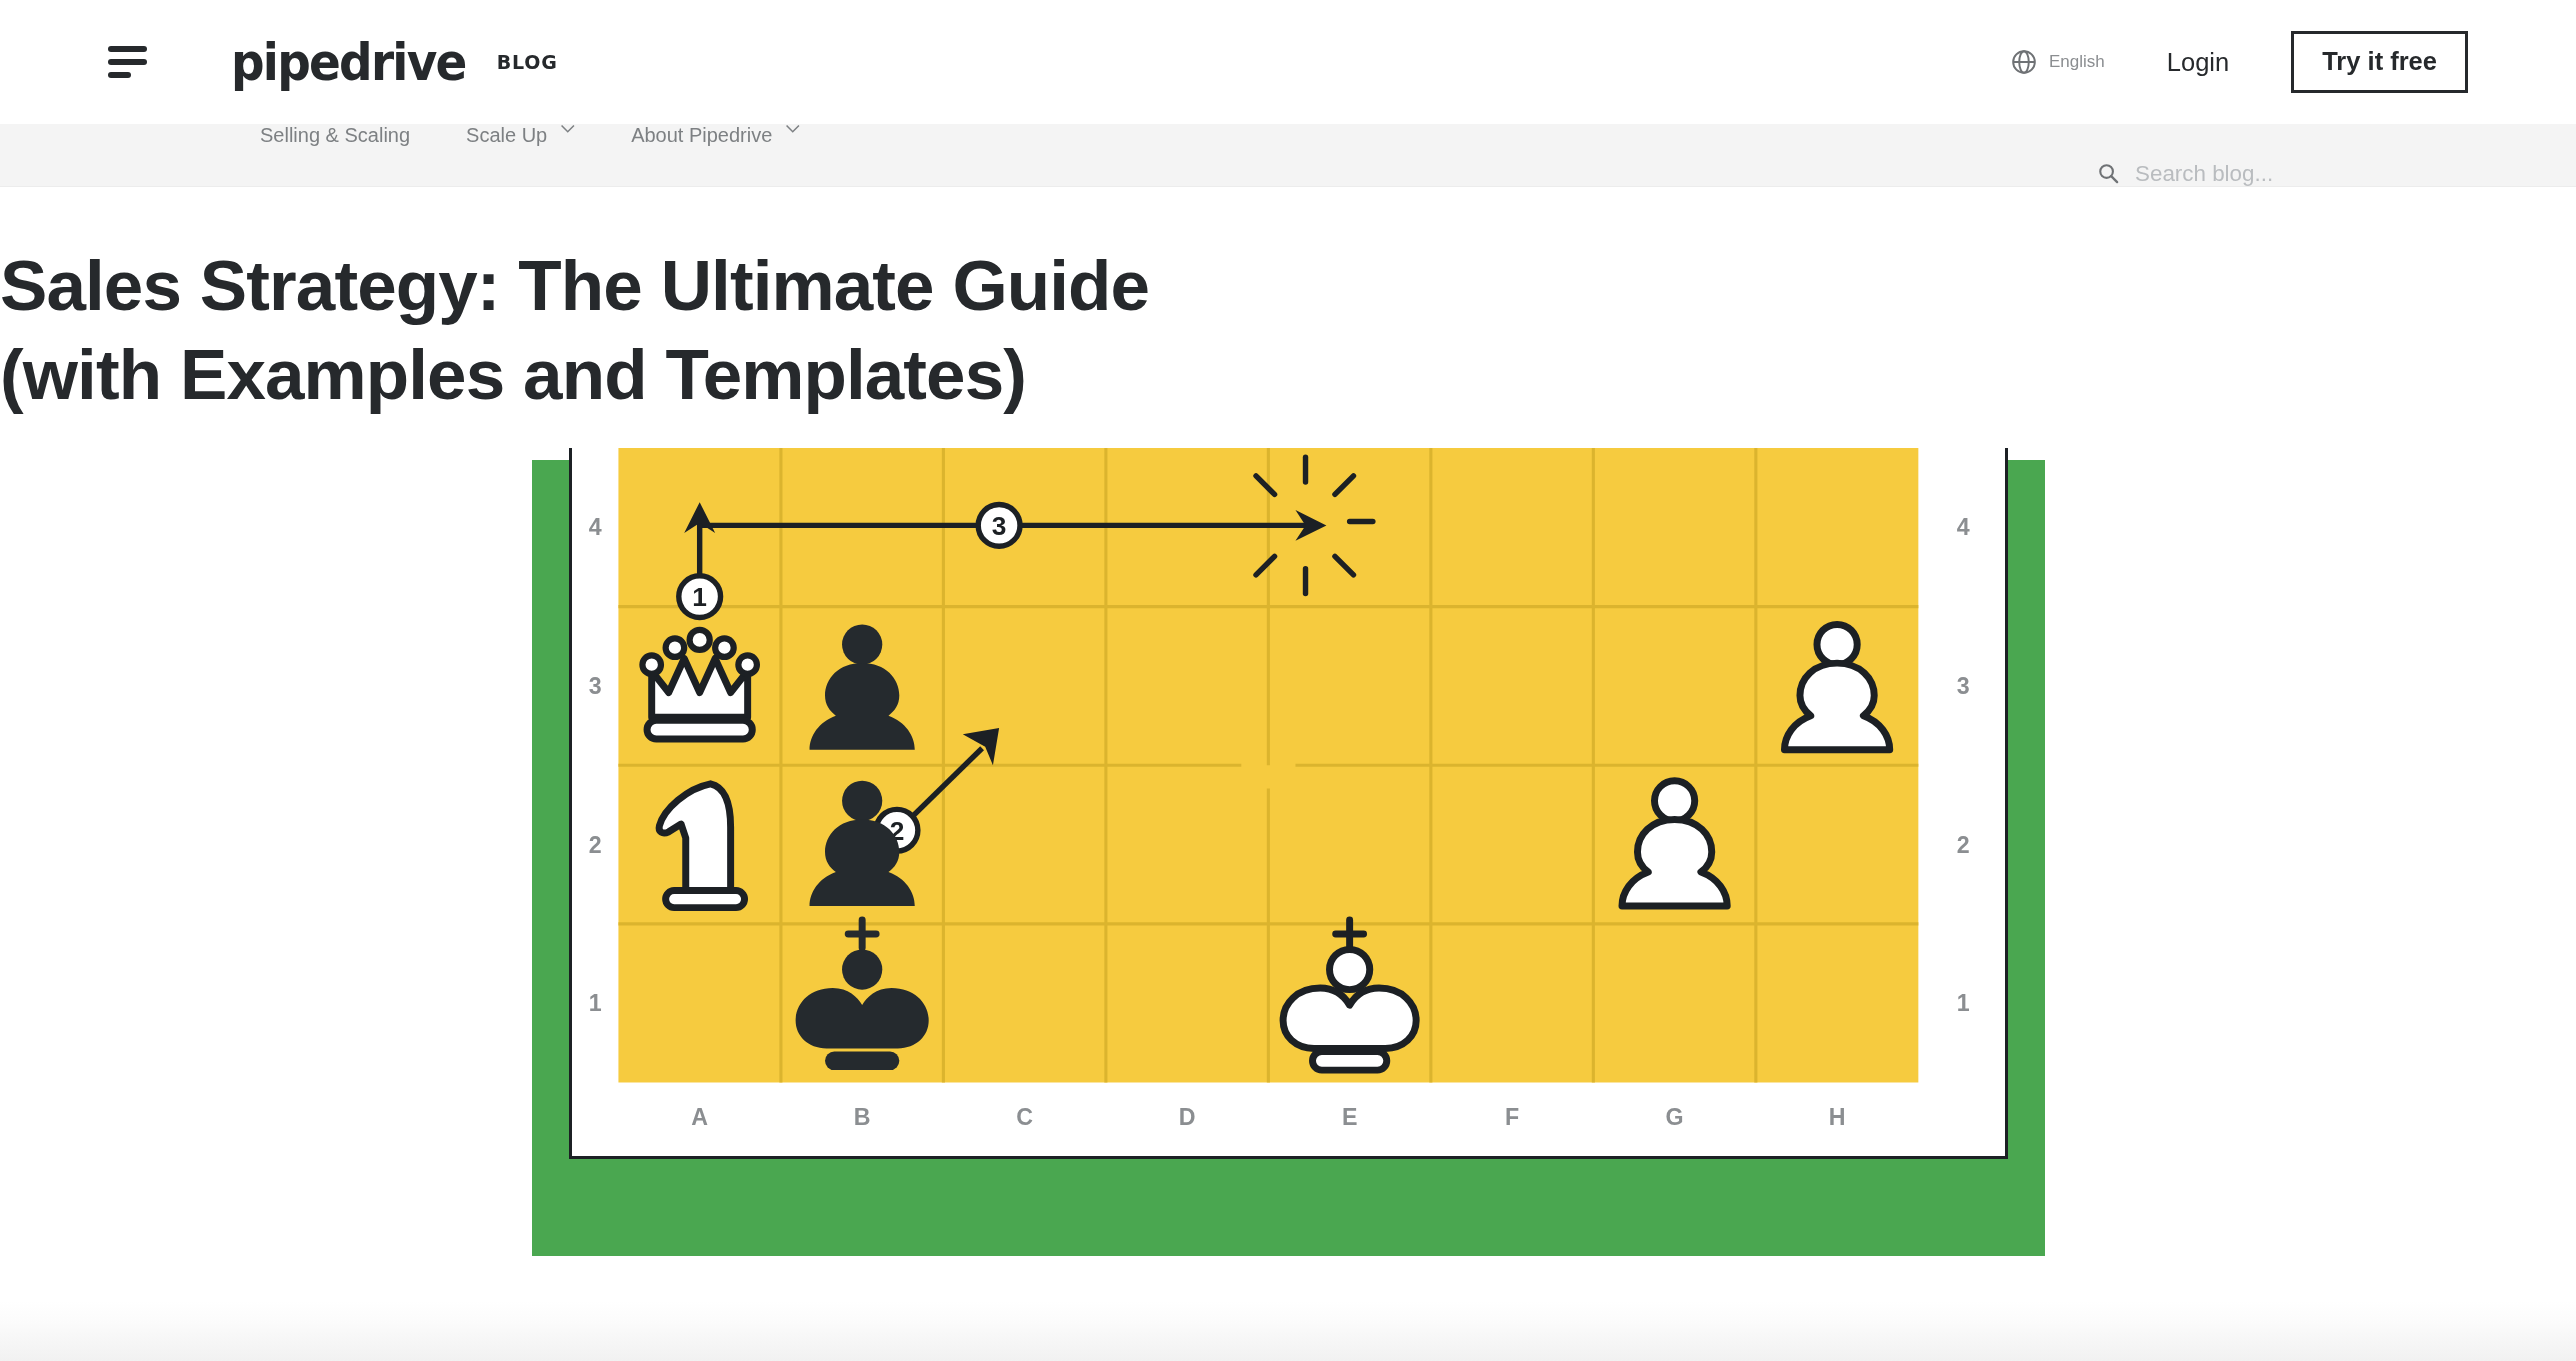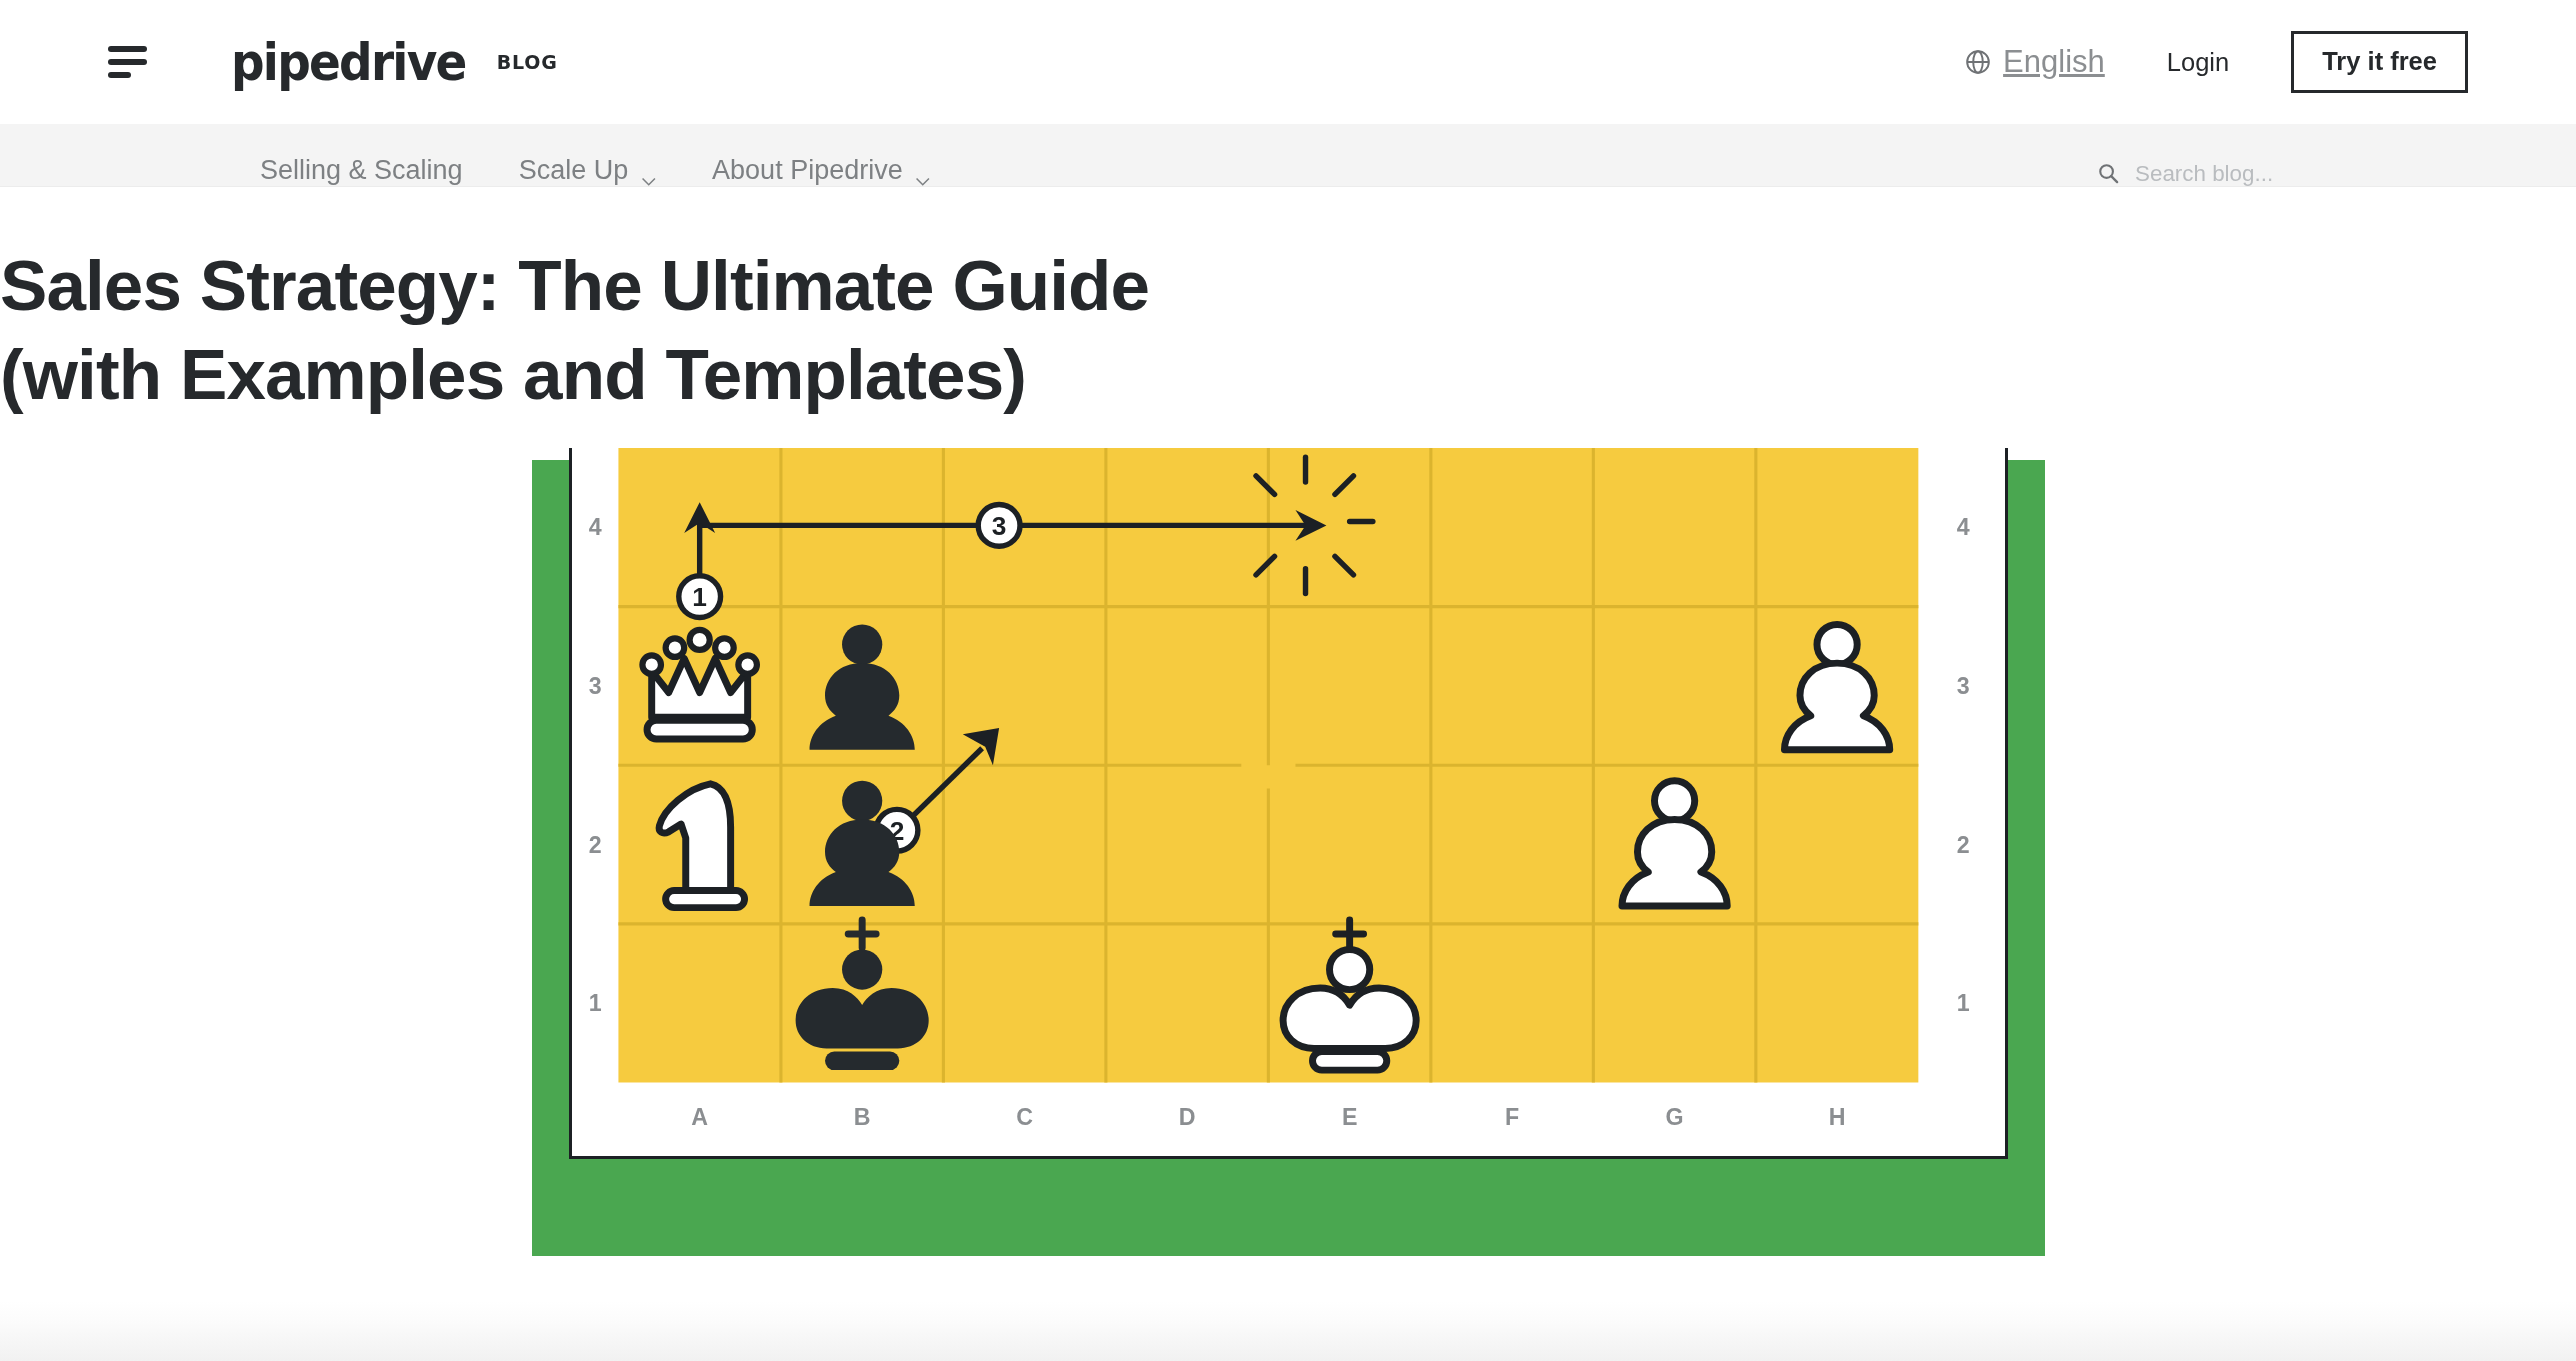--- a/index.html
+++ b/index.html
@@ -75,24 +75,23 @@
   }
   .lang {
     display: flex;
     align-items: center;
     gap: 12.4px;
     margin-right: 62px;
     cursor: pointer;
   }
   .globe-icon { width: 26px; height: 26px; display: block; }
   .lang-label {
-    font-size: 31px;
+    font-size: 17px;
     color: #8b8e91;
     font-family: "Liberation Sans", sans-serif;
-    text-decoration: underline;
   }
   .login-link {
     font-size: 25.5px;
     color: #26292c;
     margin-right: 62px;
     cursor: pointer;
     text-decoration: none;
   }
   .cta-btn {
     border: 3.1px solid #26292c;
@@ -116,24 +115,24 @@
     position: relative;
     border-bottom: 0.8px solid #ececec;
   }
   .nav-items {
     display: flex;
     align-items: stretch;
     margin-left: 232px;
   }
   .nav-item {
     display: flex;
-    align-items: flex-end;
+    align-items: flex-start;
     gap: 12.4px;
     padding: 0 28px;
-    font-size: 27px;
+    font-size: 20px;
     color: #7d8083;
     cursor: pointer;
     white-space: nowrap;
     background: transparent;
   }
   .nav-item.active {
     background: #ffffff;
     color: #26292c;
   }
   .chev {

